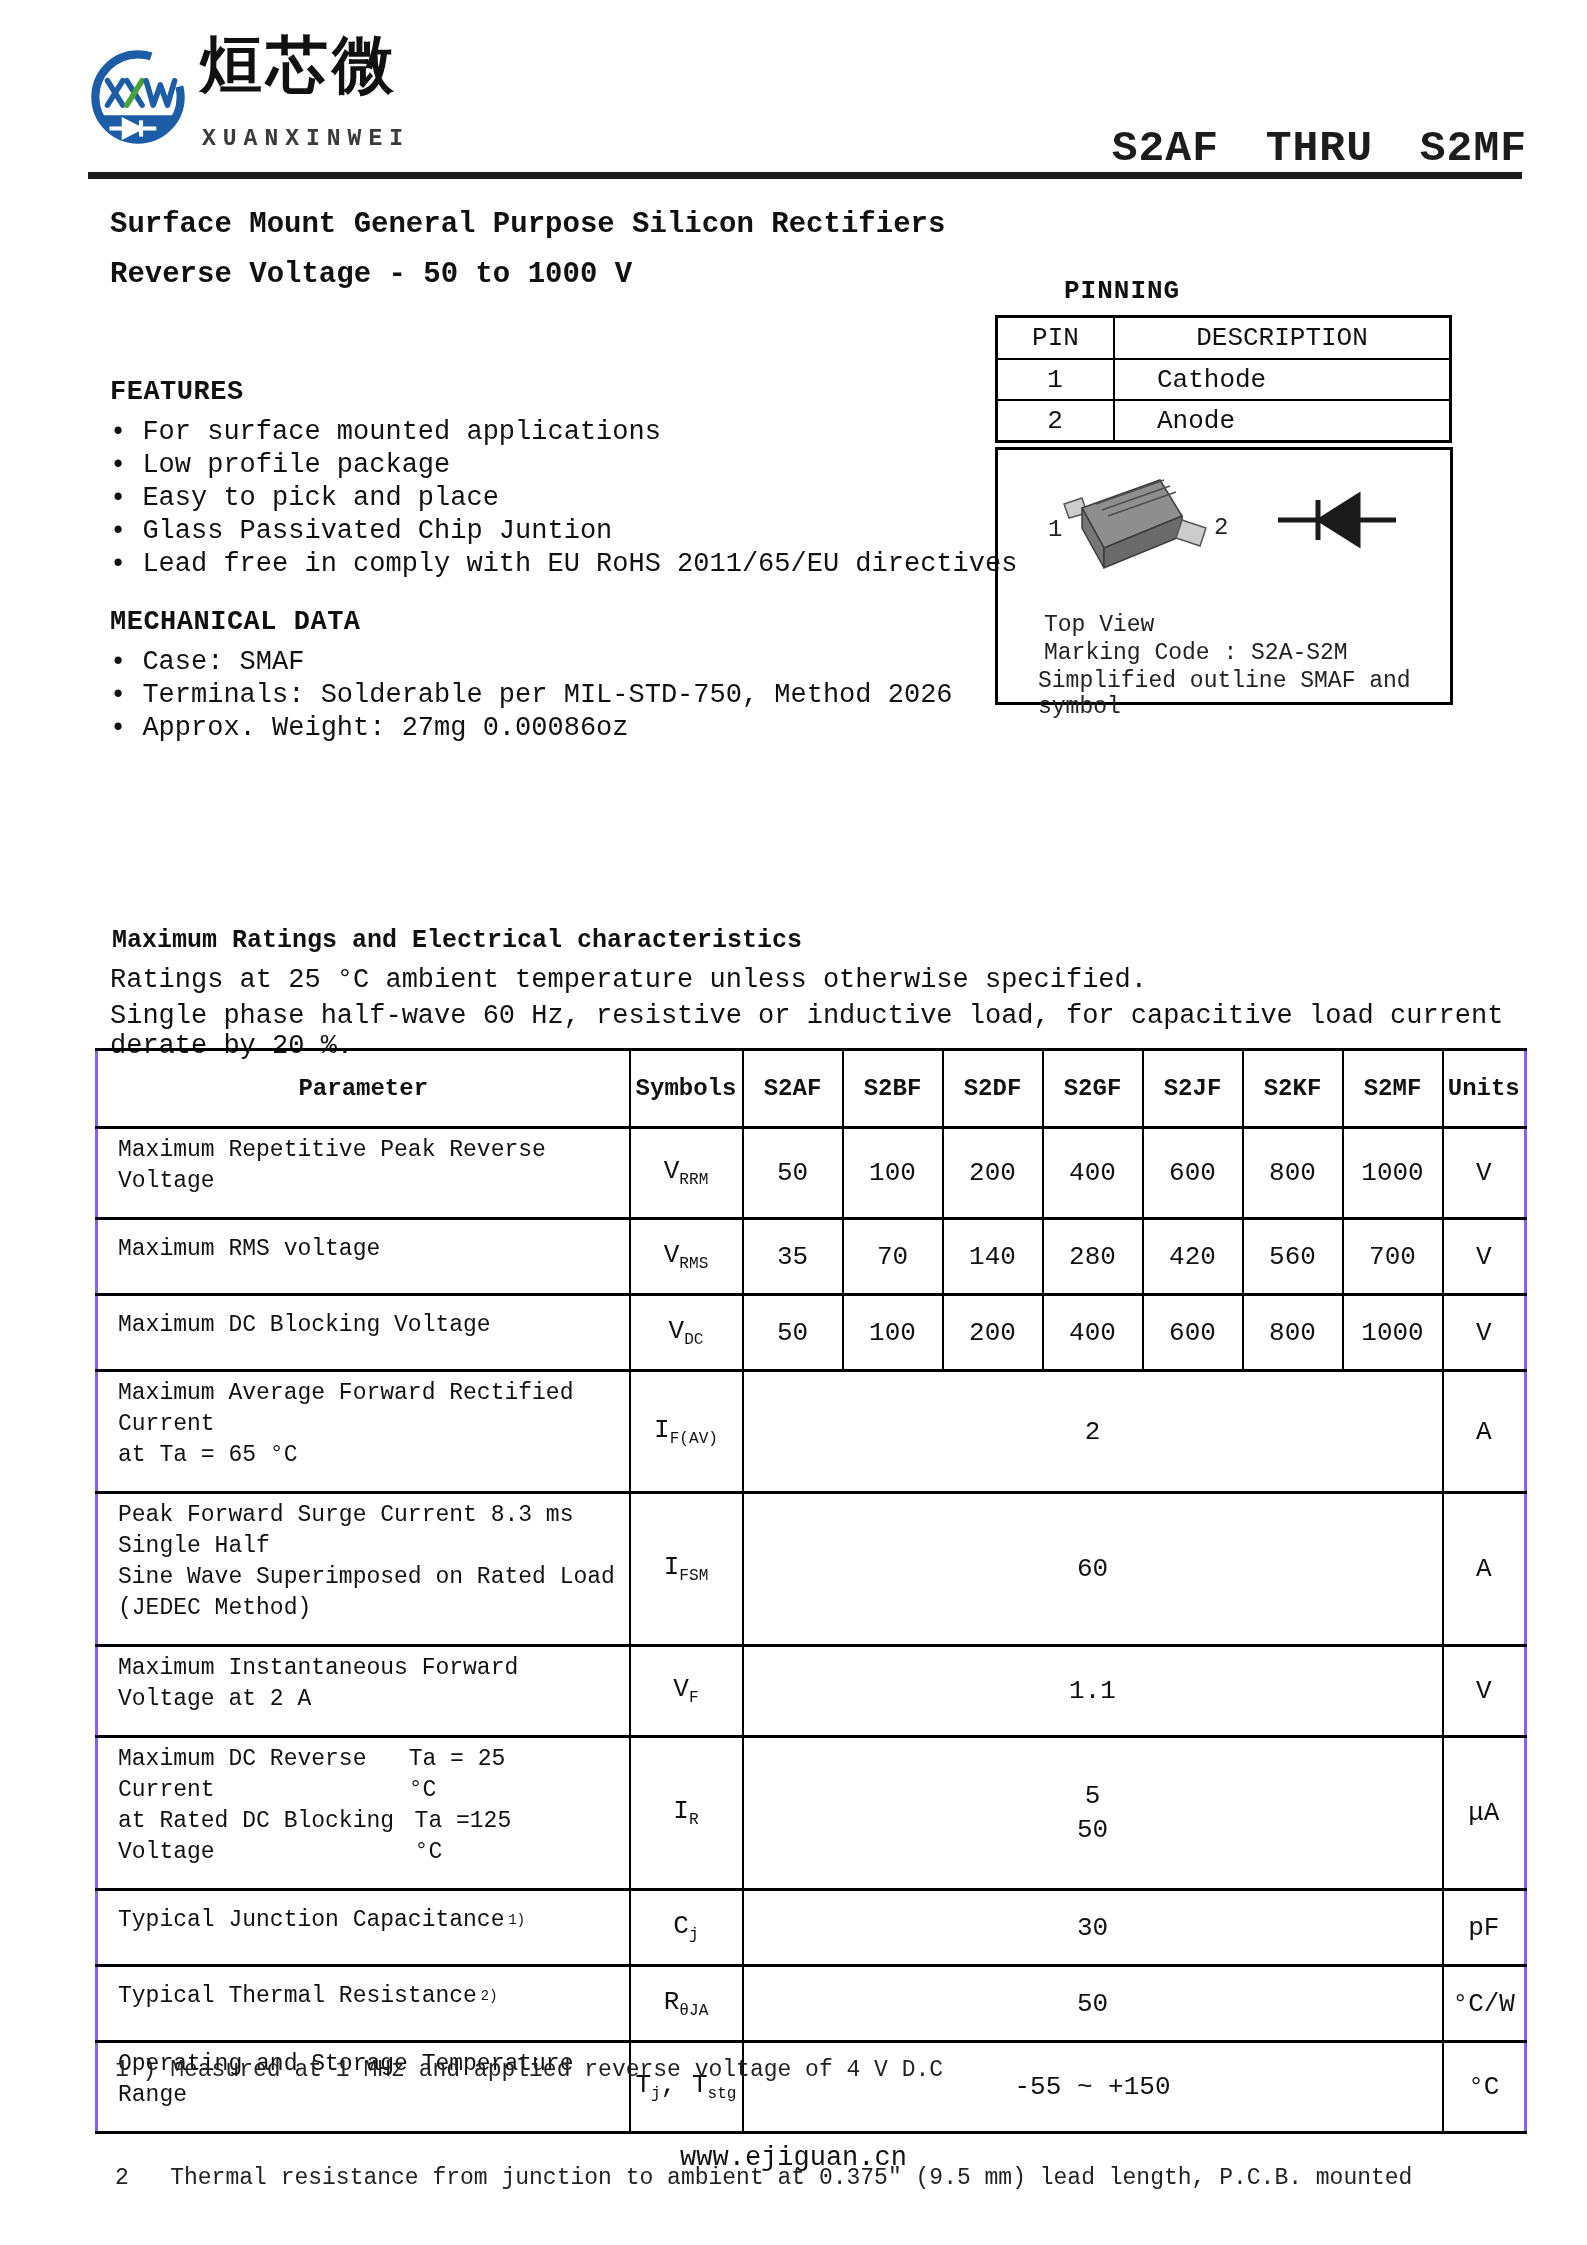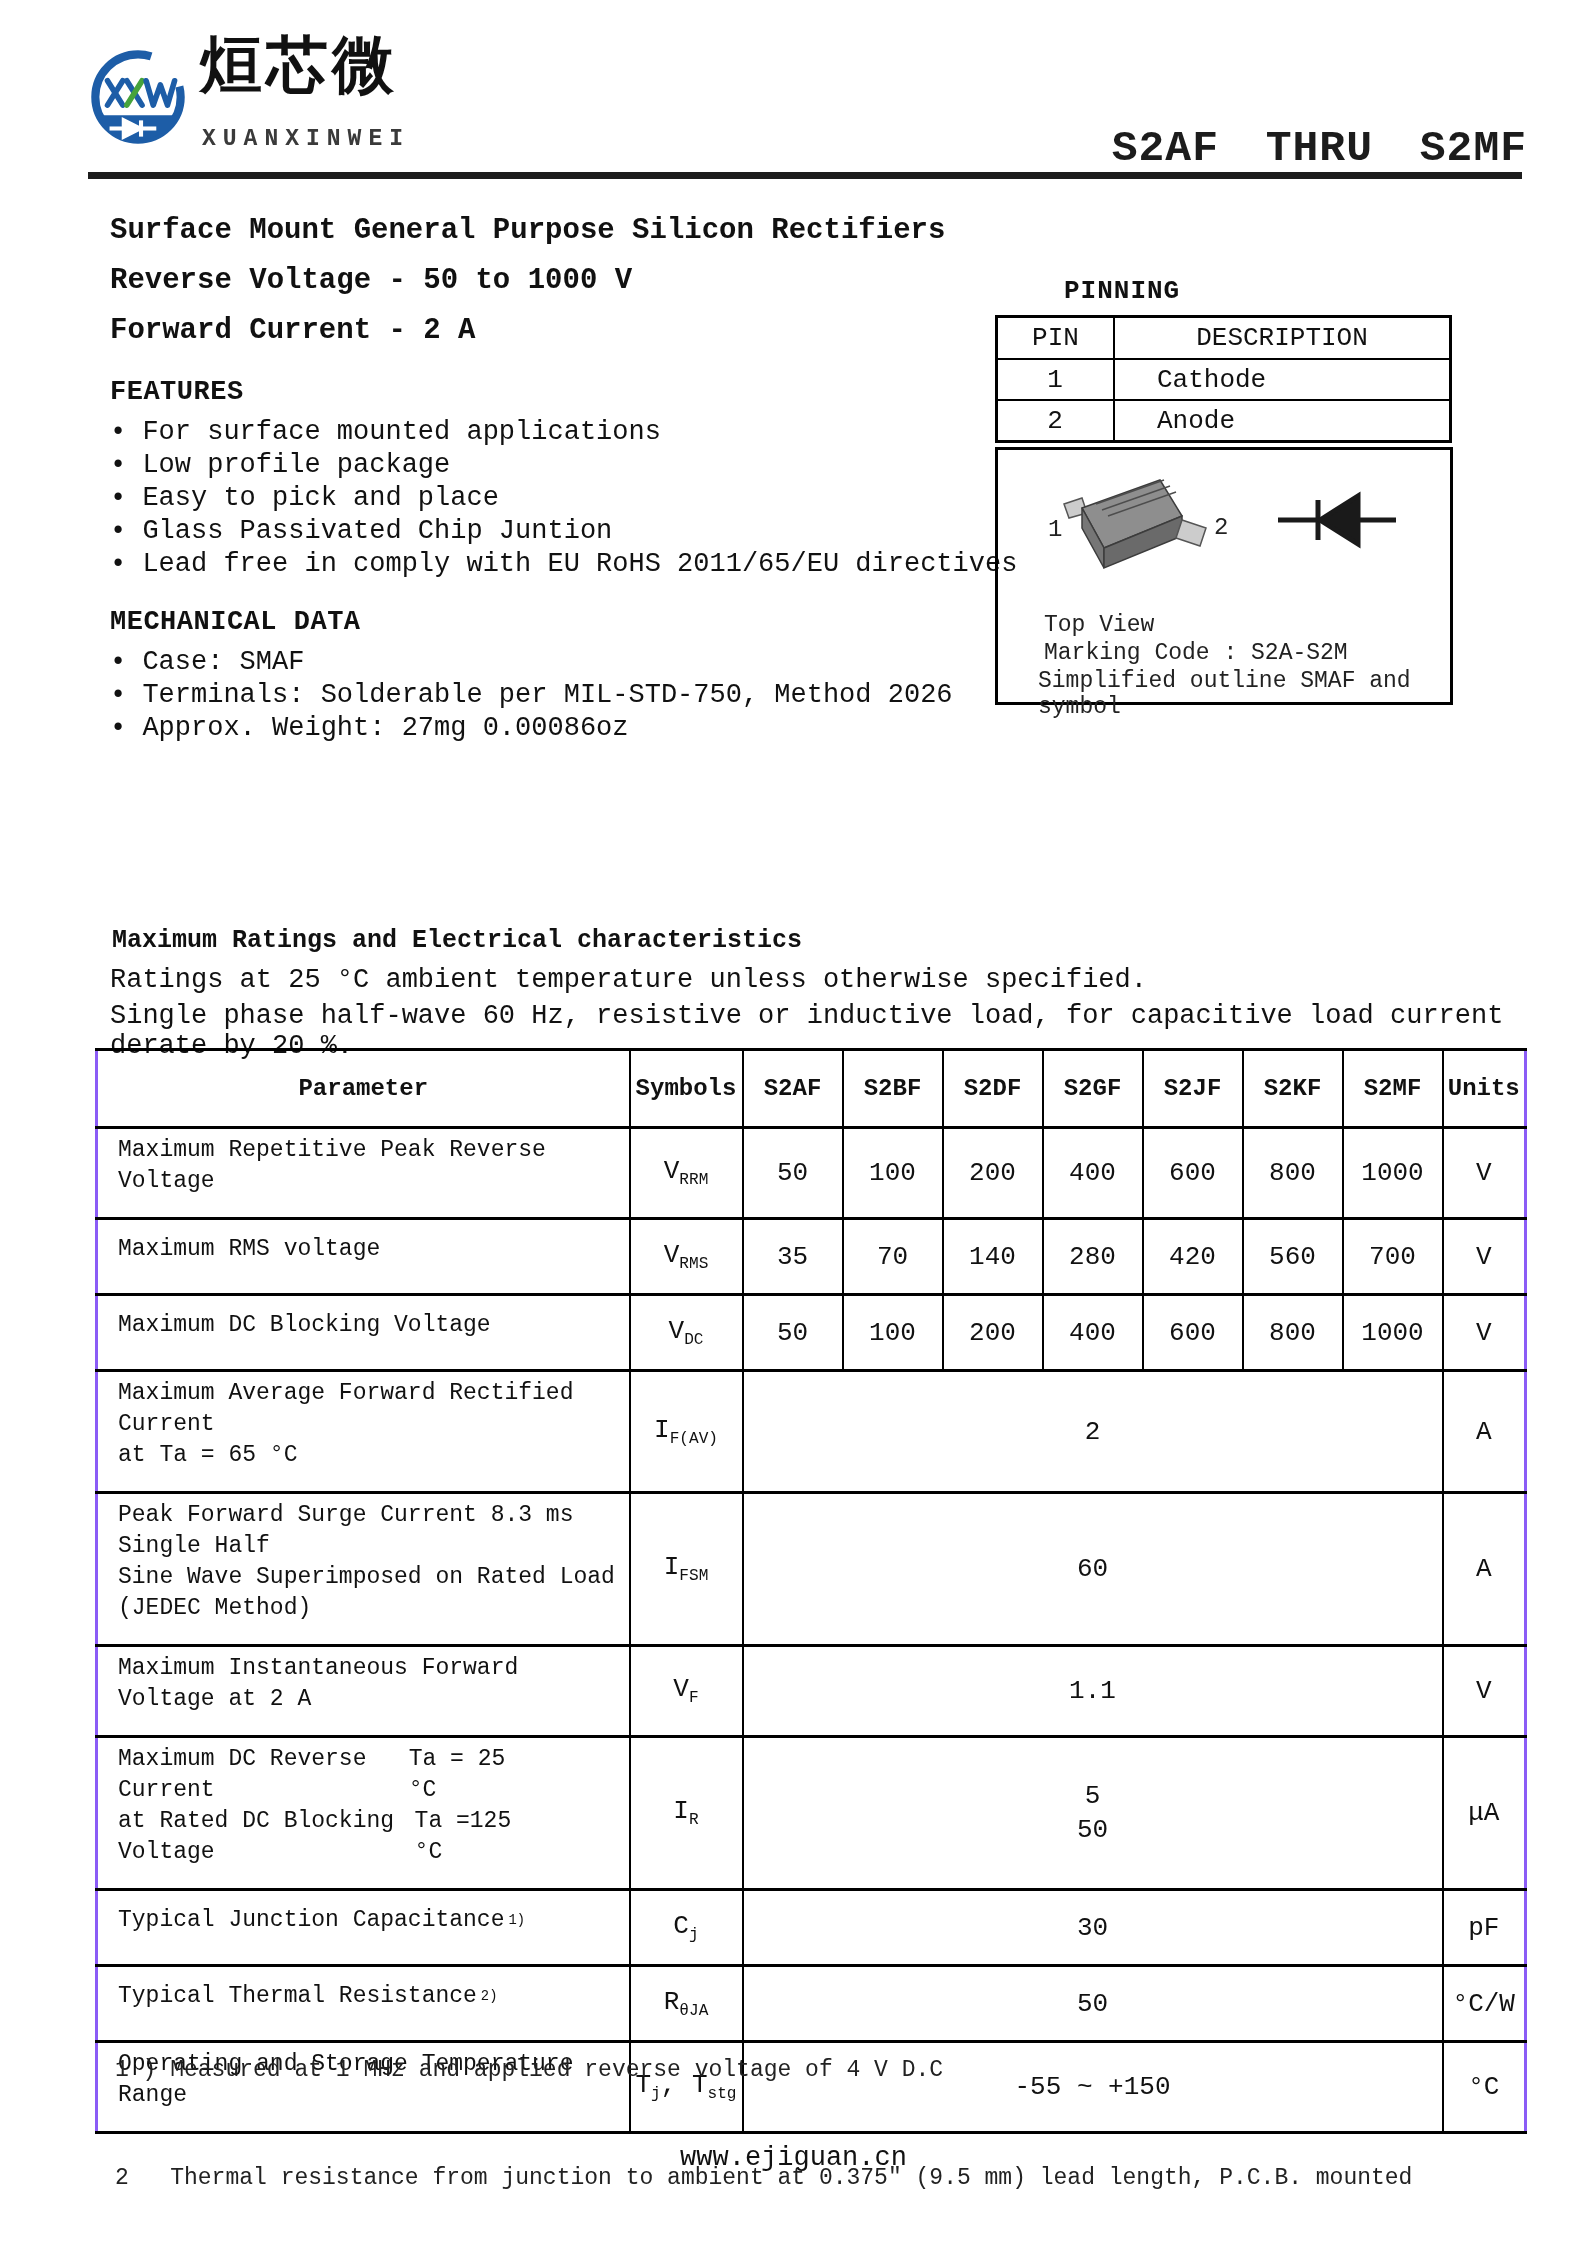--- a/index.html
+++ b/index.html
@@ -10,21 +10,21 @@
   .logo{position:absolute;left:86px;top:34px;width:104px;height:126px;}
   .brand-cn{position:absolute;left:200px;top:36px;font-size:62px;font-weight:bold;
             letter-spacing:4px;color:#111;line-height:1.1;}
   .brand-en{position:absolute;left:202px;top:126px;font-size:23px;font-weight:bold;
             letter-spacing:7px;color:#3a3a3a;}
   .doc-title{position:absolute;right:60px;top:124px;font-size:43px;font-weight:bold;
              color:#1c1c1c;word-spacing:20px;letter-spacing:1px;}
   .header-rule{position:absolute;left:88px;top:172px;width:1434px;height:7px;background:#1d1d1d;}
 
   
-  .summary{position:absolute;left:110px;top:216px;}
+  .summary{position:absolute;left:110px;top:210px;}
   .s-line{font-size:29px;font-weight:bold;margin-bottom:20px;line-height:30px;}
   .features{position:absolute;left:110px;top:377px;}
   .mechanical{position:absolute;left:110px;top:607px;}
   .sec-head{font-size:27px;font-weight:bold;margin:0 0 9px 0;letter-spacing:0.5px;}
   .blist{list-style:none;margin:0;padding:0;}
   .blist li{font-size:27px;line-height:33px;}
   .blist li::before{content:"• ";}
 
   
   .pinning-head{position:absolute;left:1064px;top:276px;font-size:26px;font-weight:bold;letter-spacing:1px;}
@@ -99,21 +99,20 @@
     </g>
   </svg>
   <div class="brand-cn">烜芯微</div>
   <div class="brand-en">XUANXINWEI</div>
   <div class="doc-title">S2AF THRU S2MF</div>
   <div class="header-rule"></div>
 
   <div class="summary">
     <div class="s-line">Surface Mount General Purpose Silicon Rectifiers</div>
     <div class="s-line">Reverse Voltage - 50 to 1000 V</div>
-    <div class="s-line">Forward Current - 2 A</div>
   </div>
 
   <div class="features">
     <div class="sec-head">FEATURES</div>
     <ul class="blist">
       <li>For surface mounted applications</li>
       <li>Low profile package</li>
       <li>Easy to pick and place</li>
       <li>Glass Passivated Chip Juntion</li>
       <li>Lead free in comply with EU RoHS 2011/65/EU directives</li>

